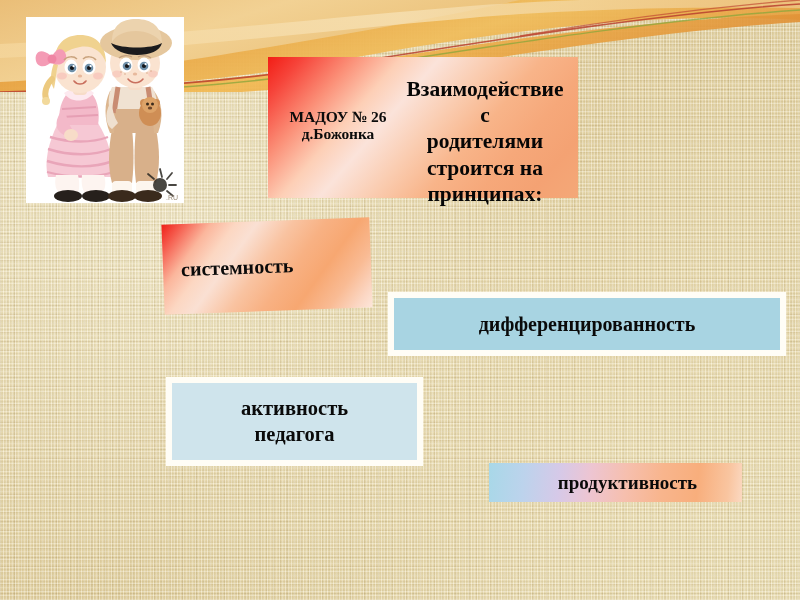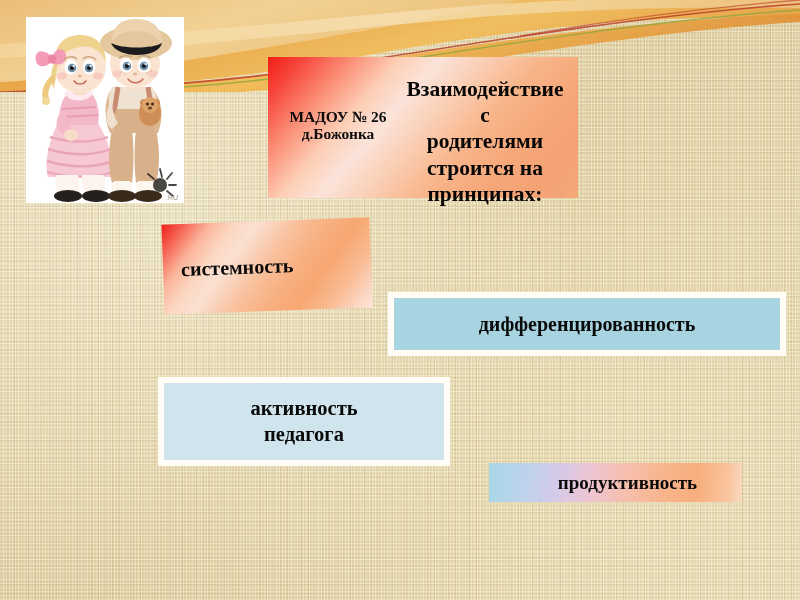--- a/index.html
+++ b/index.html
@@ -153,23 +153,23 @@
     width: 398px;
     height: 64px;
     background: #a8d4e2;
     border: 6px solid #fffdf6;
     justify-content: center;
     font-size: 20px;
   }
 
   
   .p-aktiv {
-    left: 158px;
+    left: 166px;
     top: 377px;
-    width: 292px;
+    width: 257px;
     height: 89px;
     background: #cfe4ec;
     border: 6px solid #fffdf6;
     justify-content: center;
     text-align: center;
     font-size: 20.5px;
     line-height: 1.25;
     white-space: pre-line;
   }
 

